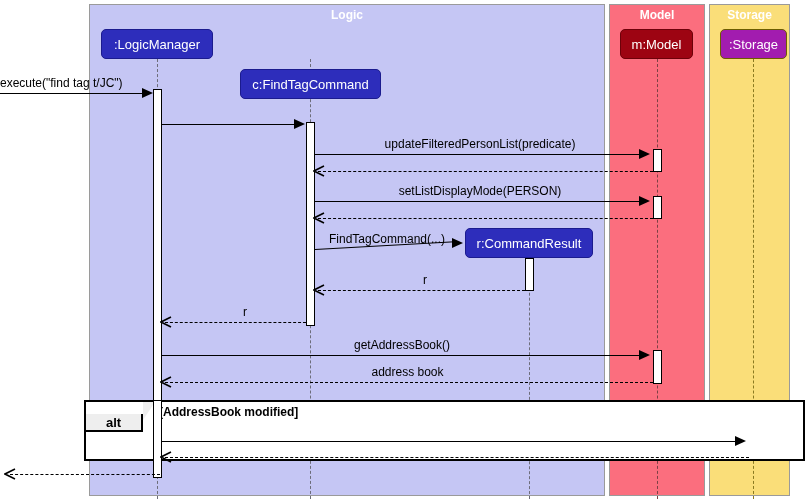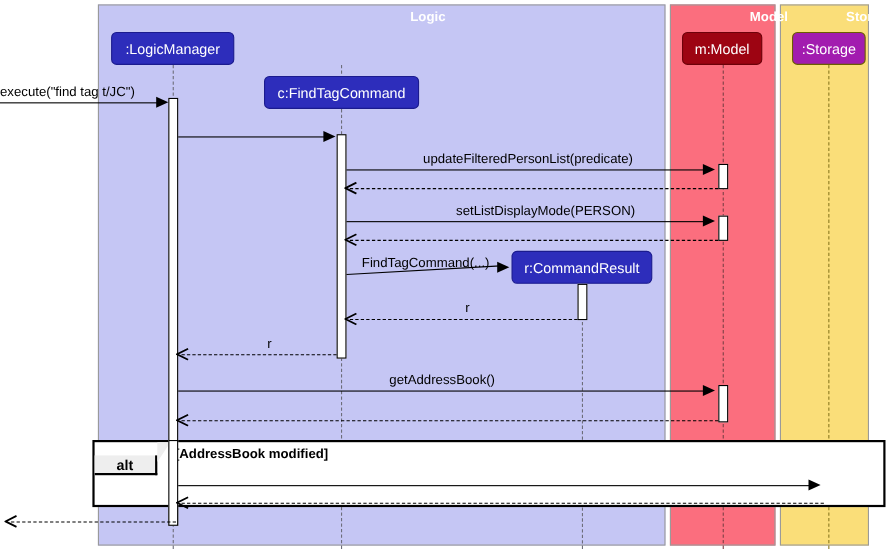--- a/index.html
+++ b/index.html
@@ -26,21 +26,20 @@
   .panel-logic   { background: #c5c6f4; }
   .panel-model   { background: #fb6e7e; }
   .panel-storage { background: #fade79; }
   .panel-title {
     position: absolute;
     font-size: 12px;
     font-weight: bold;
     color: #ffffff;
     white-space: nowrap;
     text-align: center;
-    margin-left: 42px;
   }
   
   .participant {
     position: absolute;
     box-sizing: border-box;
     border-radius: 5px;
     color: #ffffff;
     font-size: 13px;
     display: flex;
     align-items: center;
@@ -179,21 +178,21 @@
   <div class="msg-line" style="left:315px; top:154px; width:325px;"></div>
   <div class="arrow-head arrow-right" style="left:639px; top:149px;"></div>
 
   <div class="msg-line dashed" style="left:318px; top:171px; width:335px;"></div>
   <div class="arrow-open" style="left:313px; top:165px;">
     <svg width="12" height="12" viewBox="0 0 12 12">
         <path d="M11 1 L1 6 L11 11" fill="none" stroke="#000" stroke-width="1.6"></path>
       </svg>
   </div>
 
-  <div class="msg-label" style="left:315px; top:184px; width:330px;padding-left:16px;">setListDisplayMode(PERSON)</div>
+  <div class="msg-label" style="left:315px; top:184px; width:330px;">setListDisplayMode(PERSON)</div>
   <div class="msg-line" style="left:315px; top:201px; width:325px;"></div>
   <div class="arrow-head arrow-right" style="left:639px; top:196px;"></div>
 
   <div class="msg-line dashed" style="left:318px; top:218px; width:335px;"></div>
   <div class="arrow-open" style="left:313px; top:212px;">
     <svg width="12" height="12" viewBox="0 0 12 12">
         <path d="M11 1 L1 6 L11 11" fill="none" stroke="#000" stroke-width="1.6"></path>
       </svg>
   </div>
 
@@ -214,20 +213,21 @@
   <div class="arrow-open" style="left:160px; top:316px;">
     <svg width="12" height="12" viewBox="0 0 12 12">
         <path d="M11 1 L1 6 L11 11" fill="none" stroke="#000" stroke-width="1.6"></path>
       </svg>
   </div>
 
   <div class="msg-label" style="left:162px; top:338px; width:480px;">getAddressBook()</div>
   <div class="msg-line" style="left:162px; top:355px; width:478px;"></div>
   <div class="arrow-head arrow-right" style="left:639px; top:350px;"></div>
 
+  <div class="msg-label" style="left:165px; top:365px; width:485px;">address book</div>
   <div class="msg-line dashed" style="left:165px; top:382px; width:488px;"></div>
   <div class="arrow-open" style="left:160px; top:376px;">
     <svg width="12" height="12" viewBox="0 0 12 12">
         <path d="M11 1 L1 6 L11 11" fill="none" stroke="#000" stroke-width="1.6"></path>
       </svg>
   </div>
 
   <div class="frag" style="left:84px; top:400px; width:721px; height:61px;"></div>
   <div class="frag-tab" style="left:86px; top:402px; width:57px; height:18px;margin-top:12px;">alt</div>
   <div class="frag-tab-clip" style="left:143px; top:402px;"></div>

